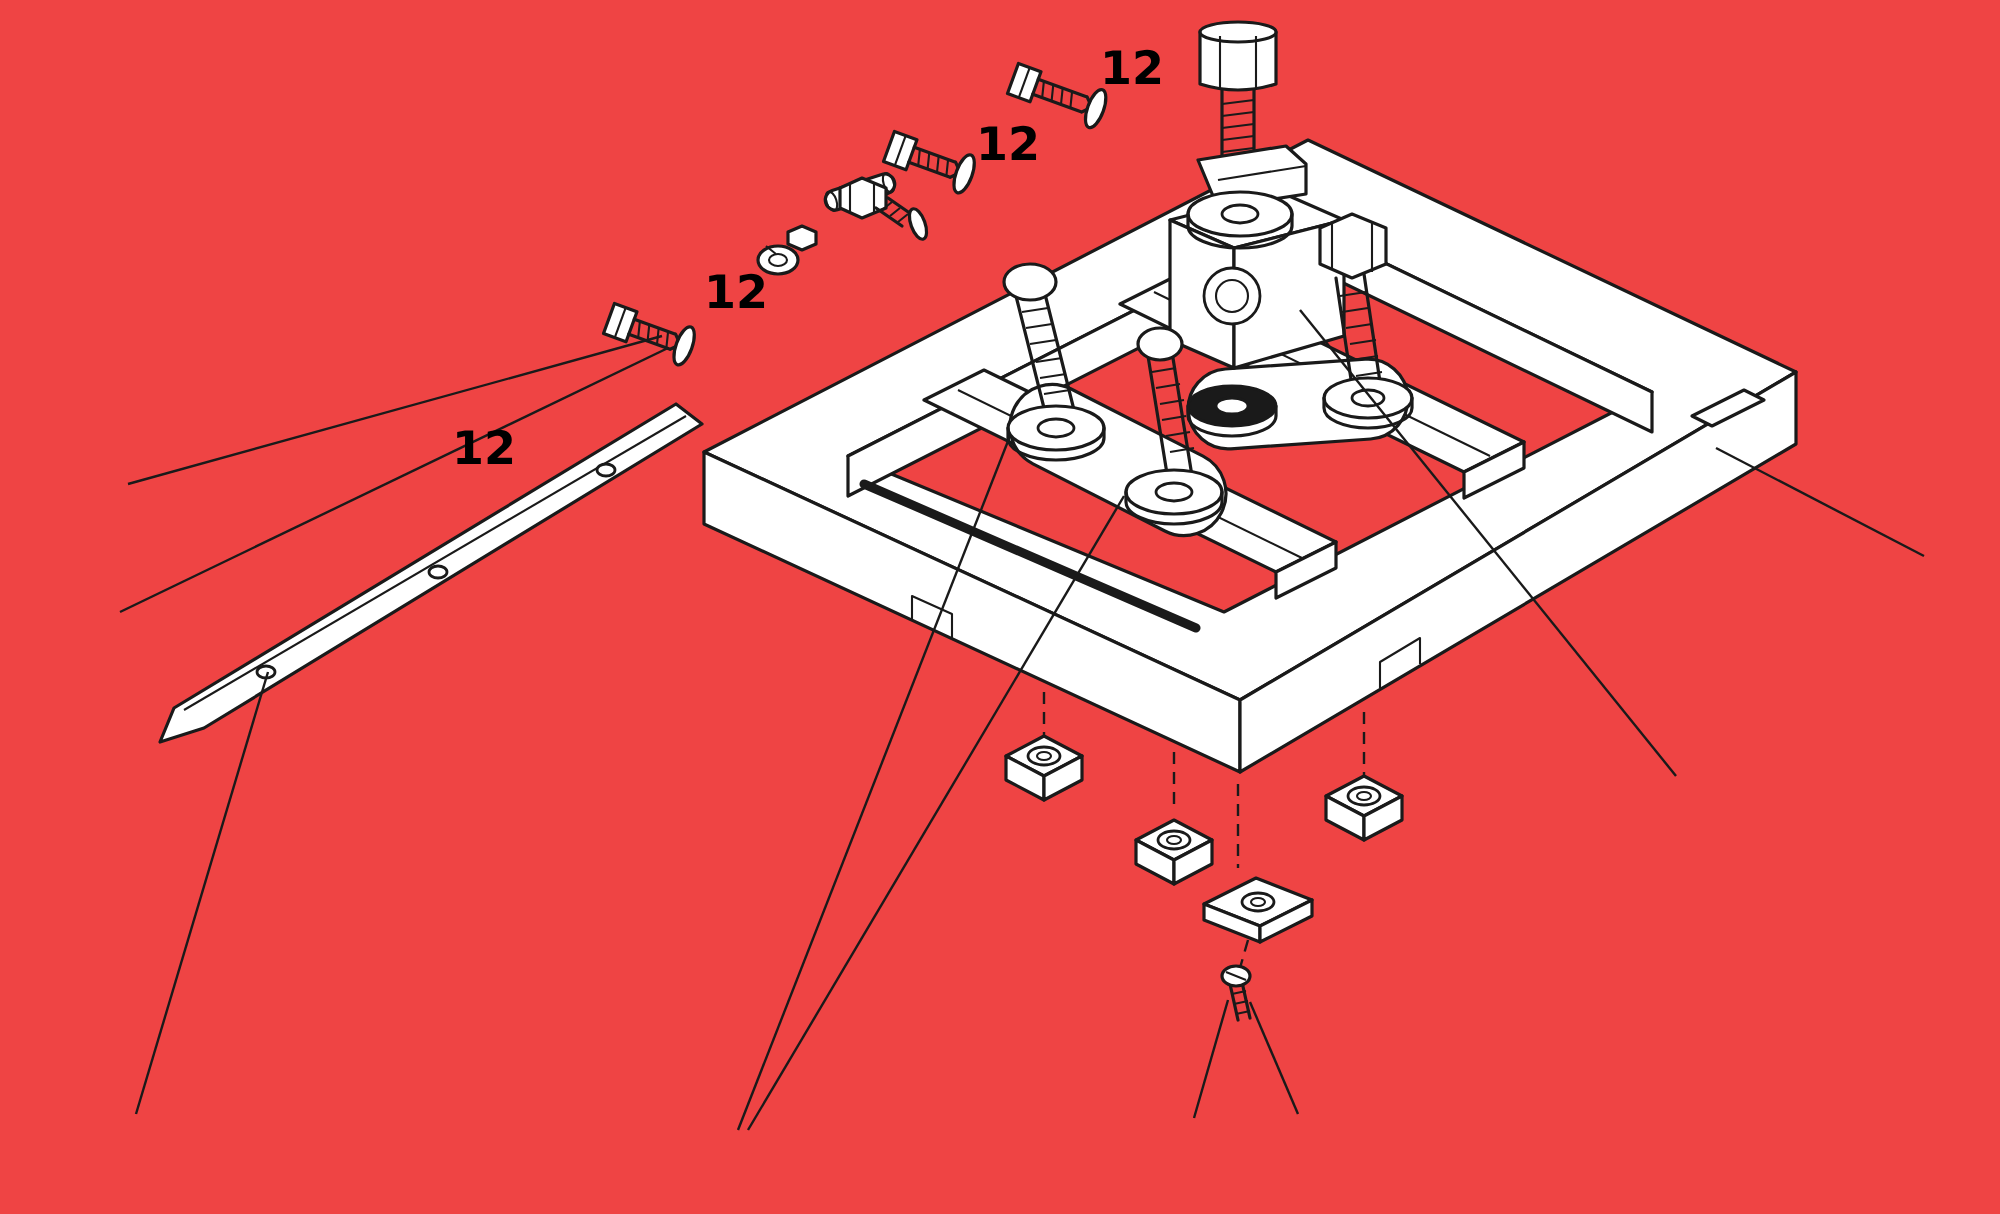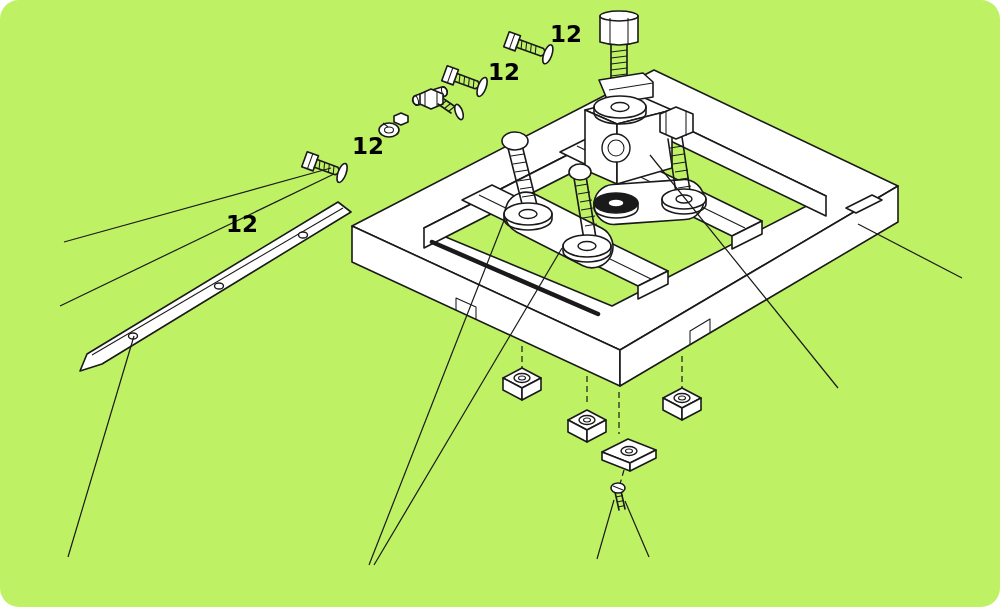--- a/index.html
+++ b/index.html
@@ -1,17 +1,17 @@
 <!DOCTYPE html>
 <html><head>
 <meta charset="utf-8">
 <style>
   html,body{margin:0;padding:0;background:#ffffff;}
-  .stage{position:relative;width:1000px;height:607px;background:#bef264;overflow:hidden;
-         font-family:"DejaVu Sans",sans-serif;border-radius:19px;}
+  .stage{position:relative;width:1000px;height:607px;background:#ef4444;overflow:hidden;
+         font-family:"DejaVu Sans",sans-serif;}
   svg{display:block;}
   .outline{fill:#ffffff;stroke:#1a1a1a;stroke-width:1.6;stroke-linejoin:round;}
   .line{fill:none;stroke:#1a1a1a;stroke-width:1.6;stroke-linejoin:round;stroke-linecap:round;}
   .thin{fill:none;stroke:#1a1a1a;stroke-width:1.05;stroke-linejoin:round;}
   .leader{fill:none;stroke:#1a1a1a;stroke-width:1.2;}
   .dash{fill:none;stroke:#1a1a1a;stroke-width:1.2;stroke-dasharray:6 4;}
   .dark{fill:#1a1a1a;stroke:#1a1a1a;stroke-width:1.4;}
   .hole{fill:#ffffff;stroke:#1a1a1a;stroke-width:1.4;}
   .shadow{fill:none;stroke:#1a1a1a;stroke-width:4.5;stroke-linecap:round;}
   .callout{font-family:"DejaVu Sans",sans-serif;font-weight:700;font-size:23px;fill:#000000;}

